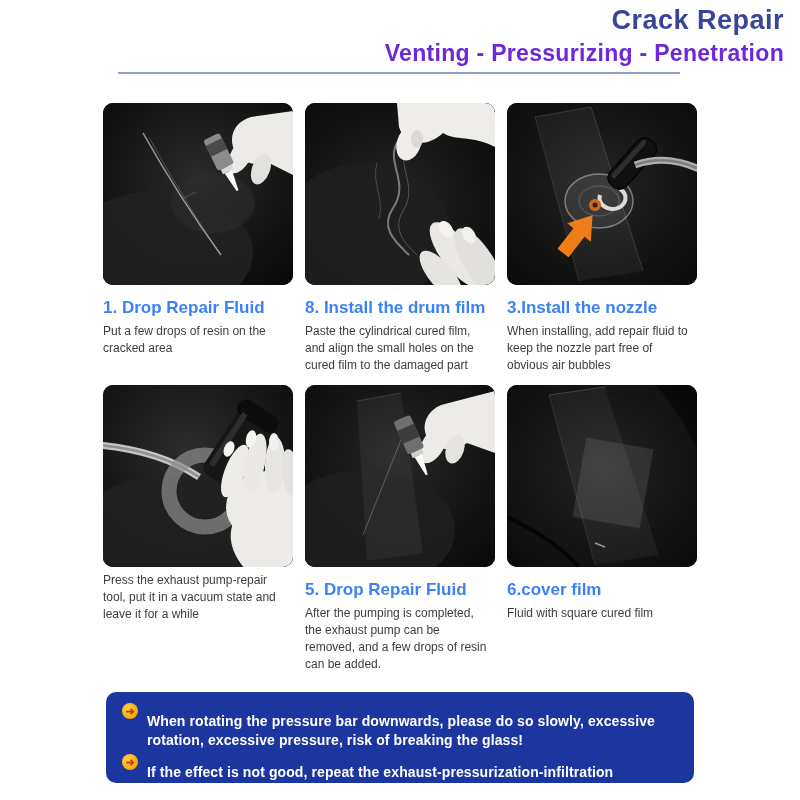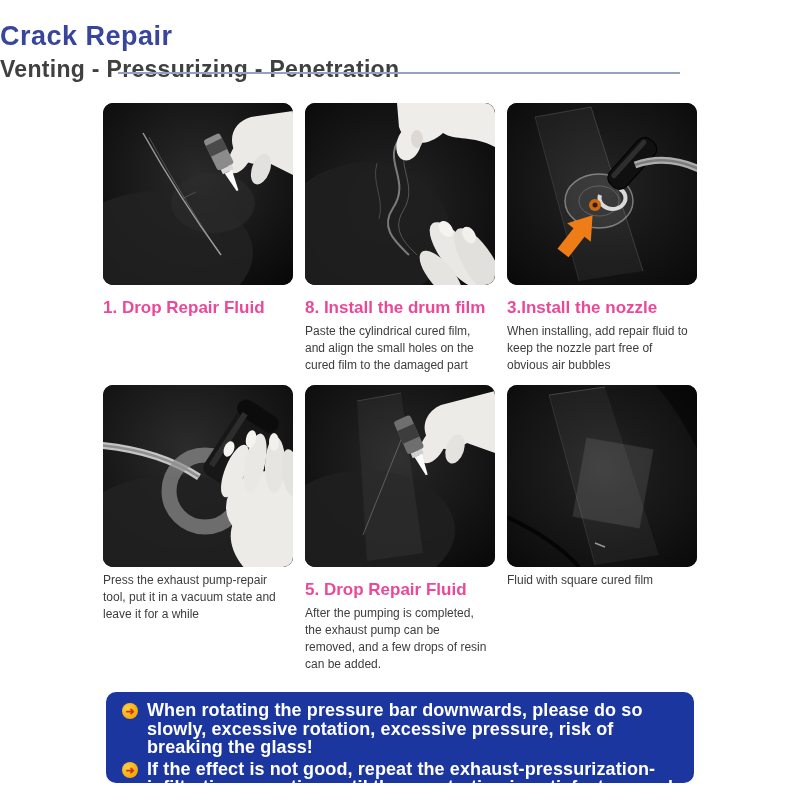--- a/index.html
+++ b/index.html
@@ -1,39 +1,39 @@
 <!DOCTYPE html>
 <html><head>
 <meta charset="utf-8">
 <style>
   html,body{margin:0;padding:0;}
   body{width:800px;height:800px;background:#fff;font-family:"Liberation Sans",sans-serif;overflow:hidden;}
   .page{position:relative;width:800px;height:800px;background:#ffffff;}
 
-  .header{position:absolute;top:20px;left:0;width:784px;text-align:left;color:#38459c;}
+  .header{position:absolute;top:4px;left:0;width:784px;text-align:right;color:#38459c;}
   .header .title{font-size:27px;font-weight:bold;letter-spacing:.5px;line-height:32px;}
-  .header .subtitle{font-size:23px;font-weight:bold;letter-spacing:.3px;line-height:30px;margin-top:2px;color:#404040;}
+  .header .subtitle{font-size:23px;font-weight:bold;letter-spacing:.3px;line-height:30px;margin-top:2px;color:#6d28d9;}
   .divider{position:absolute;top:72px;left:118px;width:562px;height:2px;background:#93a2c4;}
 
   .grid{position:absolute;left:103px;top:103px;width:594px;display:grid;
         grid-template-columns:190px 190px 190px;column-gap:12px;grid-template-rows:282px auto;}
   .cell{width:190px;}
   .photo{width:190px;height:182px;border-radius:10px;overflow:hidden;background:#101010;}
   .photo svg{display:block;}
-  .step-title{margin-top:12px;font-size:17px;font-weight:bold;color:#ec4899;line-height:21px;}
+  .step-title{margin-top:12px;font-size:17px;font-weight:bold;color:#3b82f6;line-height:21px;}
   .step-desc{margin-top:5px;font-size:12px;color:#3d3d3d;line-height:17px;width:184px;}
 
   .banner{position:absolute;left:106px;top:692px;width:588px;height:91px;box-sizing:border-box;
           background:#1c36a0;border-radius:10px;padding:9px 14px 8px 16px;color:#ffffff;}
   .note{display:flex;align-items:flex-start;gap:9px;margin-bottom:3px;}
   .bullet{flex:0 0 16px;width:16px;height:16px;border-radius:50%;margin-top:2px;
           background:radial-gradient(circle at 35% 35%,#ffd24a,#f5a500 75%);
           display:flex;align-items:center;justify-content:center;
           color:#d23415;font-size:11px;font-weight:bold;line-height:16px;}
-  .note-text{font-size:18px;font-weight:bold;line-height:18.5px;letter-spacing:.1px;}
+  .note-text{font-size:14px;font-weight:bold;line-height:18.5px;letter-spacing:.1px;margin-top:11px;}
 </style>
 </head>
 <body>
 
 <div class="page">
 
   <div class="header">
     <div class="title">Crack Repair</div>
     <div class="subtitle">Venting - Pressurizing - Penetration</div>
   </div>
@@ -64,20 +64,21 @@
           </g>
           <g transform="translate(124,66) rotate(-26)">
             <rect x="-9" y="-36" width="18" height="34" rx="3" fill="#8b8b8b"></rect>
             <rect x="-9" y="-30" width="18" height="12" fill="#4a4a4a"></rect>
             <rect x="-6" y="-2" width="12" height="5" fill="#d8d8d8"></rect>
             <polygon points="-4,3 4,3 1,24 -1,24" fill="#fbfbfb"></polygon>
           </g>
         </svg>
       </div>
       <div class="step-title">1. Drop Repair Fluid</div>
+      <div class="step-desc">Put a few drops of resin on the cracked area</div>
     </div>
 
     <div class="cell">
       <div class="photo">
         <svg width="190" height="182" viewBox="0 0 190 182" aria-label="hands pasting clear cylindrical cured film on glass">
           <defs>
             <radialGradient id="bg2" cx="45%" cy="55%" r="85%">
               <stop offset="0%" stop-color="#262626"></stop>
                 <stop offset="55%" stop-color="#141414"></stop>
                 <stop offset="100%" stop-color="#050505"></stop>
@@ -238,20 +239,21 @@
             <polyline points="42,10 98,2" stroke="#aaaaaa" opacity="0.3" fill="none"></polyline>
             <line x1="42" y1="10" x2="88" y2="180" stroke="#ffffff" opacity="0.1"></line>
           </g>
           <g transform="rotate(10 106 98)">
             <rect x="72" y="58" width="68" height="80" fill="#ffffff" opacity="0.1" stroke="#ffffff" stroke-opacity="0.22"></rect>
           </g>
           <path d="M0,132 C34,148 58,166 72,182" stroke="#000000" stroke-width="4" opacity="0.7" fill="none"></path>
           <path d="M88,158 l10,4" stroke="#e8e8e8" stroke-width="1.5" opacity="0.6"></path>
         </svg>
       </div>
+      <div class="step-title">6.cover film</div>
       <div class="step-desc">Fluid with square cured film</div>
     </div>
 
   </div>
 
   <div class="banner">
     <div class="note">
       <span class="bullet">➜</span>
       <span class="note-text">When rotating the pressure bar downwards, please do so slowly, excessive rotation, excessive pressure, risk of breaking the glass!</span>
     </div>

